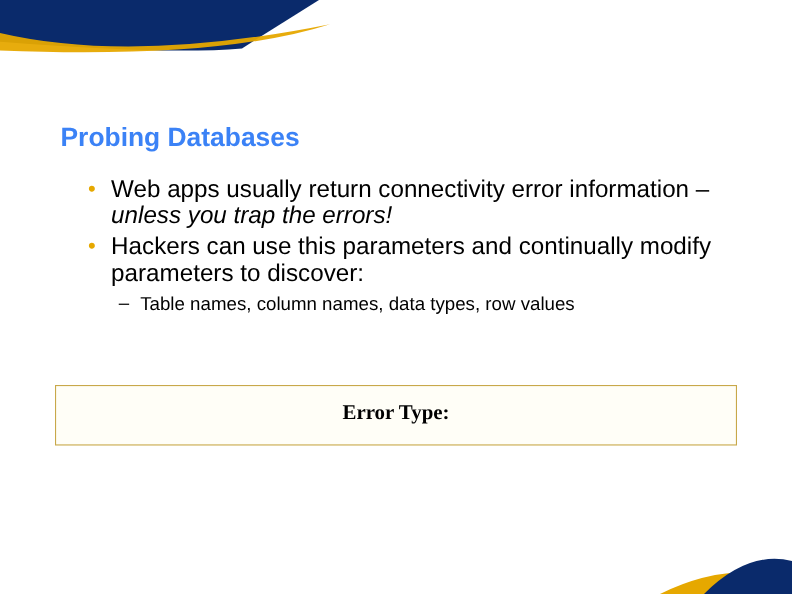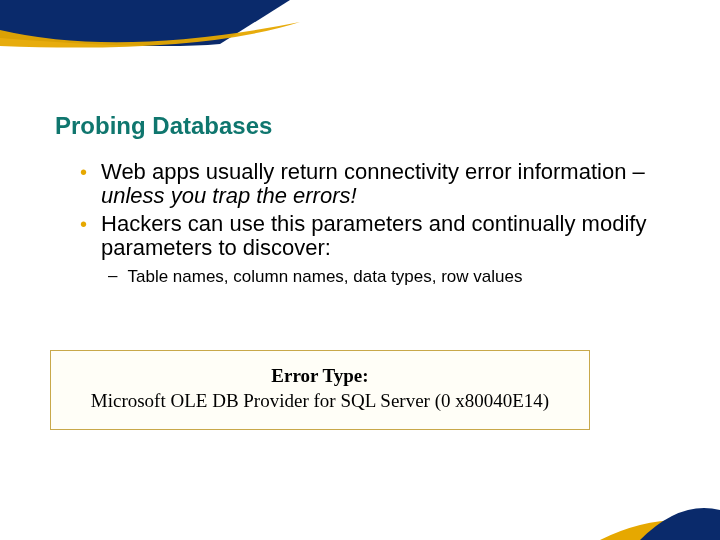--- a/index.html
+++ b/index.html
@@ -26,21 +26,21 @@
     height: 60px;
     overflow: hidden;
   }
   .bottom-accent svg { display: block; }
   .slide-title {
     position: absolute;
     top: 112px;
     left: 55px;
     font-size: 24px;
     font-weight: bold;
-    color: #0f766e;
+    color: #3b82f6;
   }
   .body-area {
     position: absolute;
     top: 160px;
     left: 80px;
     right: 60px;
     color: #000;
   }
   .bullet-row {
     display: flex;
@@ -71,21 +71,21 @@
     color: #000;
   }
   .sub-text {
     font-size: 17px;
     line-height: 22px;
   }
   .error-box {
     position: absolute;
     top: 350px;
     left: 50px;
-    width: 540px;
+    width: 620px;
     border: 1px solid #c8a84a;
     background: #fffef7;
     padding: 12px 10px 16px 10px;
     text-align: center;
     font-family: "Times New Roman", Times, serif;
     font-size: 19px;
     line-height: 25px;
     color: #000;
   }
   .error-box .bold { font-weight: bold; }
@@ -127,14 +127,13 @@
 
   <div class="sub-row">
     <span class="dash-mark">–</span>
     <span class="sub-text">Table names, column names, data types, row values</span>
   </div>
 
 </div>
 
 <div class="error-box">
   <div class="bold">Error Type:</div>
-  <div>Microsoft OLE DB Provider for SQL Server (0 x80040E14)</div>
 </div>
 
 </body></html>

